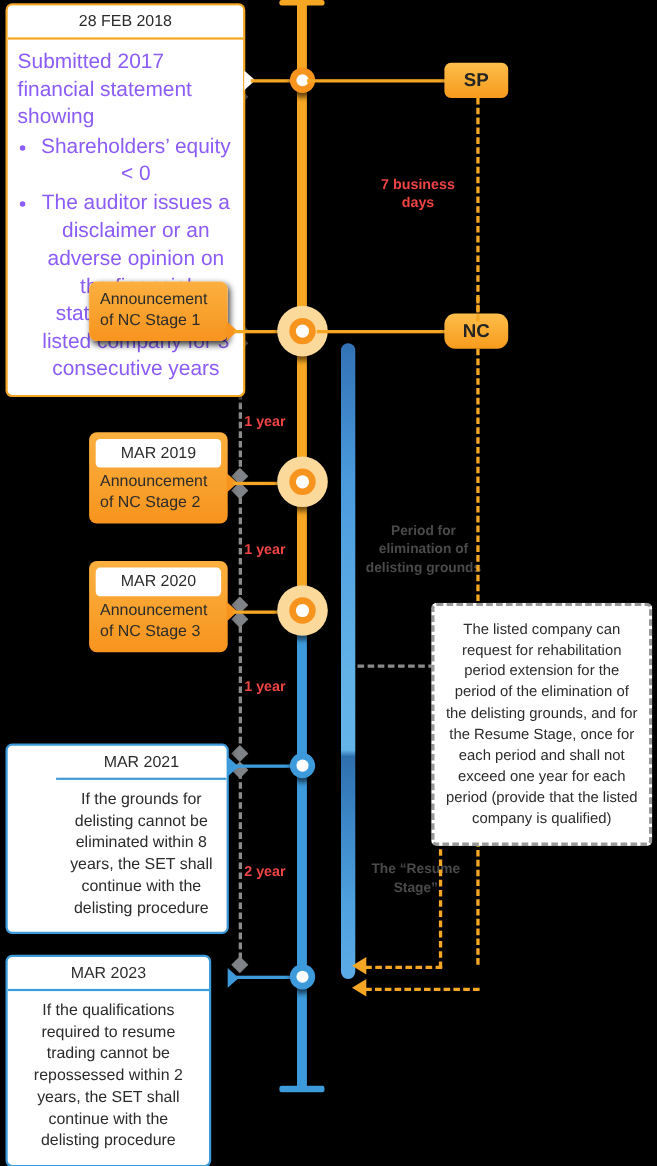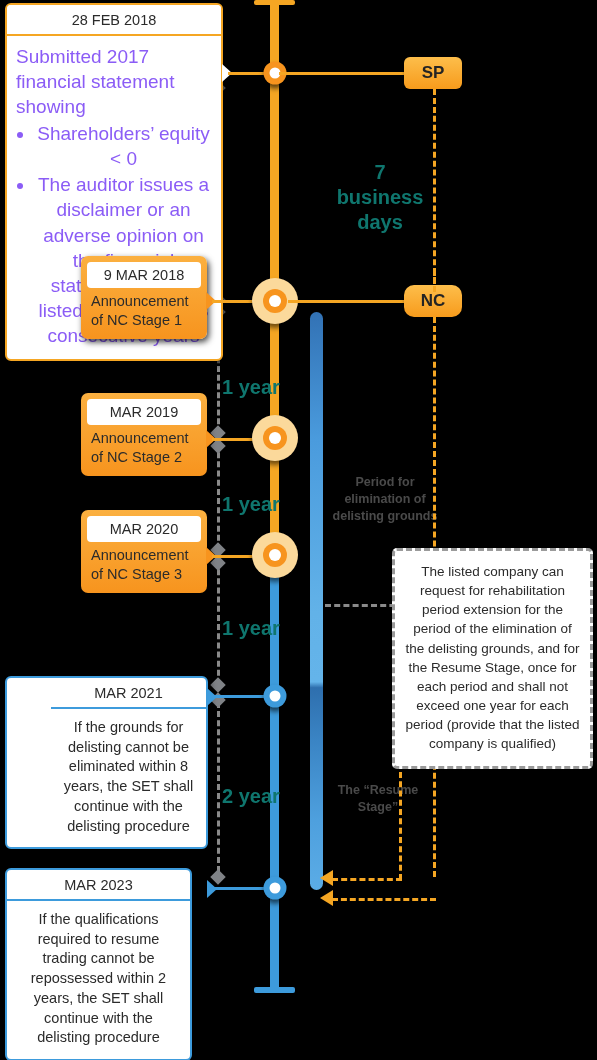--- a/index.html
+++ b/index.html
@@ -207,23 +207,23 @@
   .diamond {
     position: absolute;
     width: 11px; height: 11px;
     background: #7F8286;
     transform: translate(-50%, -50%) rotate(45deg);
   }
 
   
   .span-label {
     position: absolute;
-    color: #0f766e;
+    color: #ef4444;
     font-weight: bold;
-    font-size: 20px;
+    font-size: 13px;
     text-align: center;
     line-height: 1.25;
   }
   .span-label-lt {
     position: absolute;
     color: #4A4A4A;
     font-weight: bold;
     font-size: 12.5px;
     text-align: center;
     line-height: 1.35;
@@ -344,21 +344,20 @@
 
   <div class="node node-first-outer" style="left:274.5px;top:73px;"></div>
   <div class="node node-first-core" style="left:274.5px;top:73px;"></div>
 
   <div class="hline hline-orange" style="left:279px;top:72px;width:127px;"></div>
   <div class="badge-sp" style="left:404px;top:57px;">SP</div>
 
   <div class="odash-v" style="left:433px;top:89px;height:203px;"></div>
 
   <div class="card card-orange" style="left:81px;top:256px;width:126px;">
-    <div class="pill">9 MAR 2018</div>
     <div class="ctext">Announcement of NC Stage 1</div>
   </div>
   <div class="notch notch-orange" style="left:206px;top:292px;"></div>
   <div class="hline hline-orange" style="left:212px;top:300px;width:64px;"></div>
 
   <div class="node node-halo-lg" style="left:274.5px;top:301px;"></div>
   <div class="node node-ring-lg" style="left:274.5px;top:301px;"></div>
   <div class="node node-core-lg" style="left:274.5px;top:301px;"></div>
 
   <div class="hline hline-orange" style="left:288px;top:300px;width:118px;"></div>

